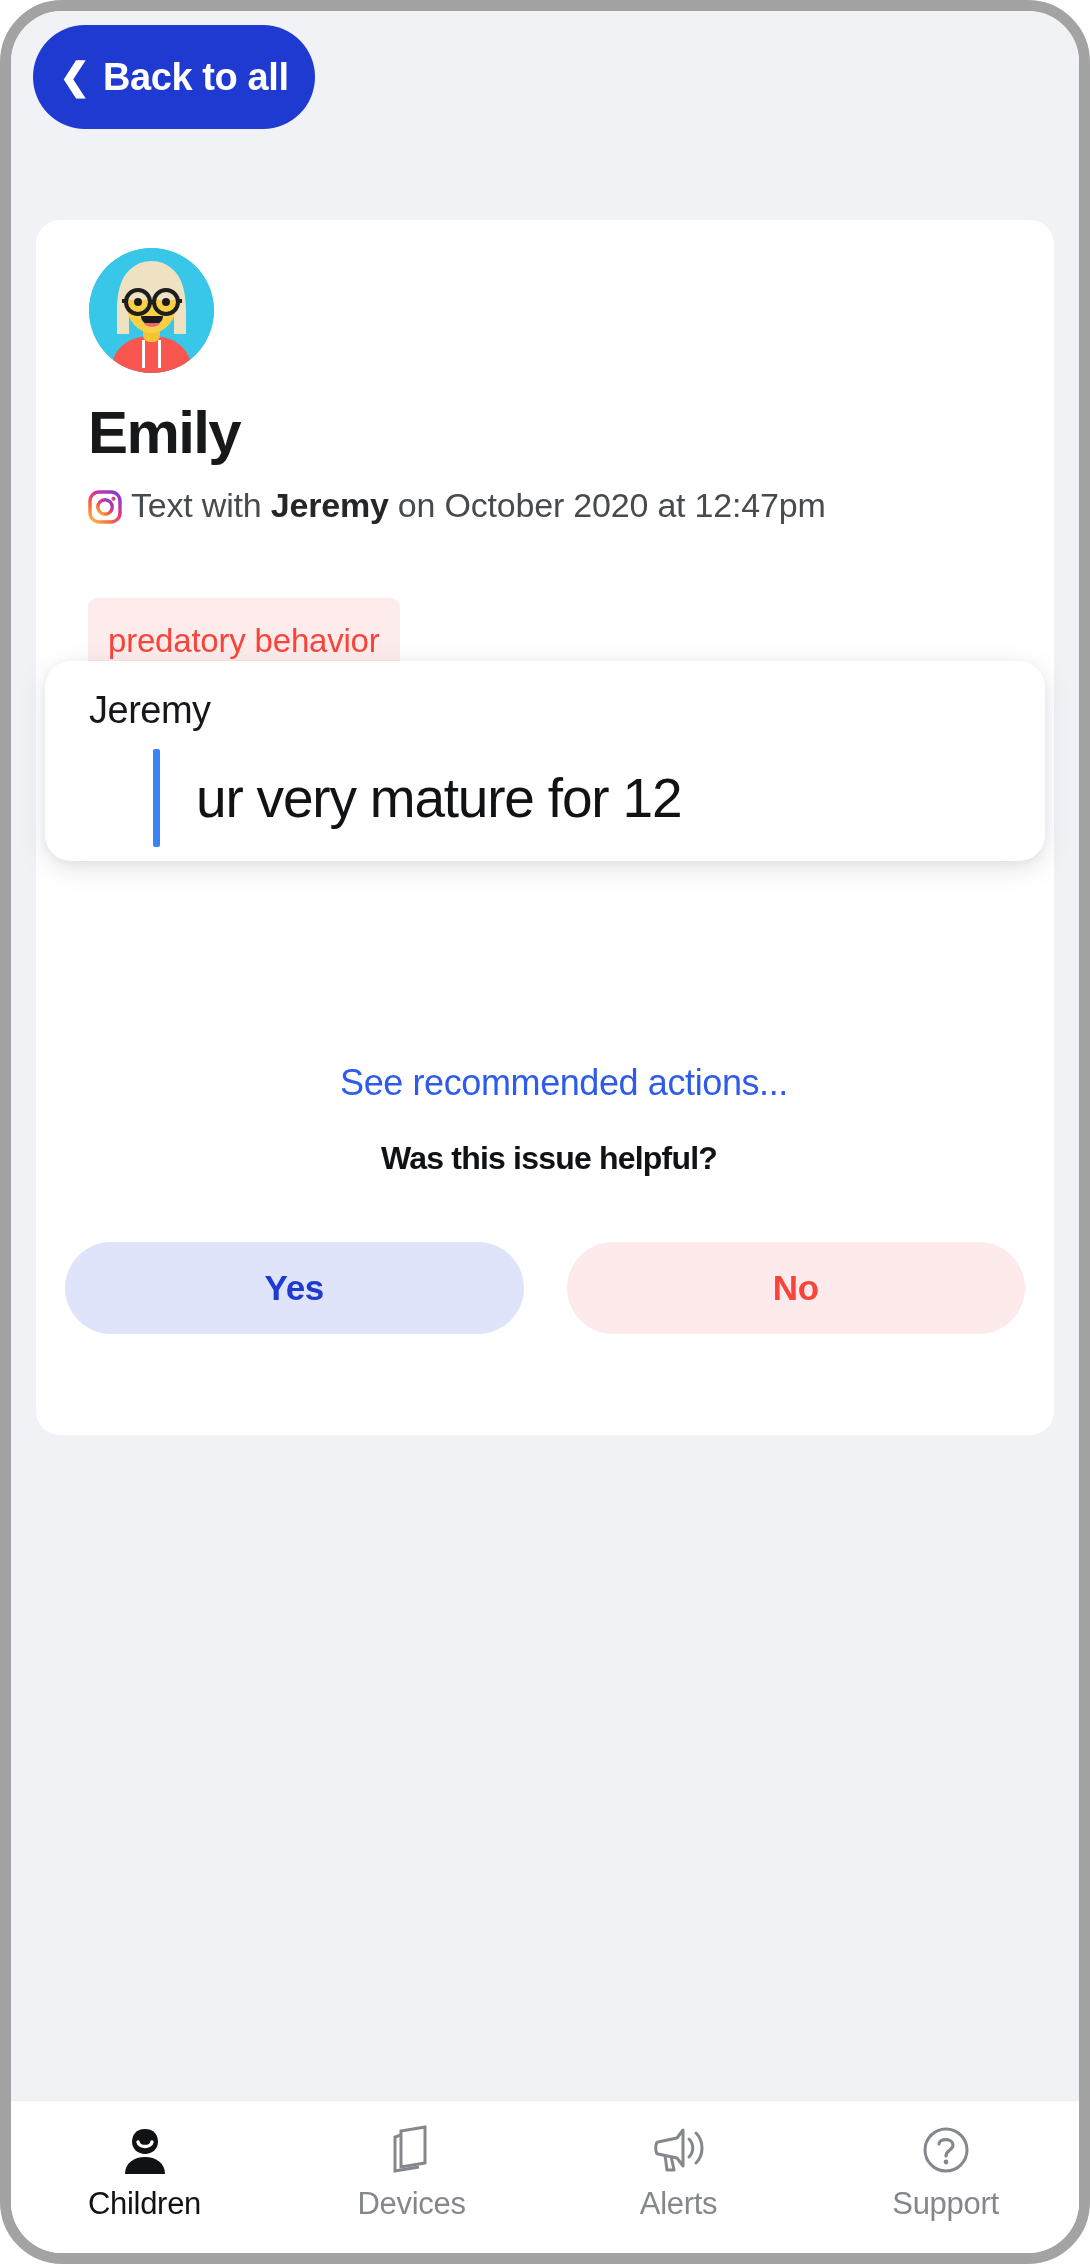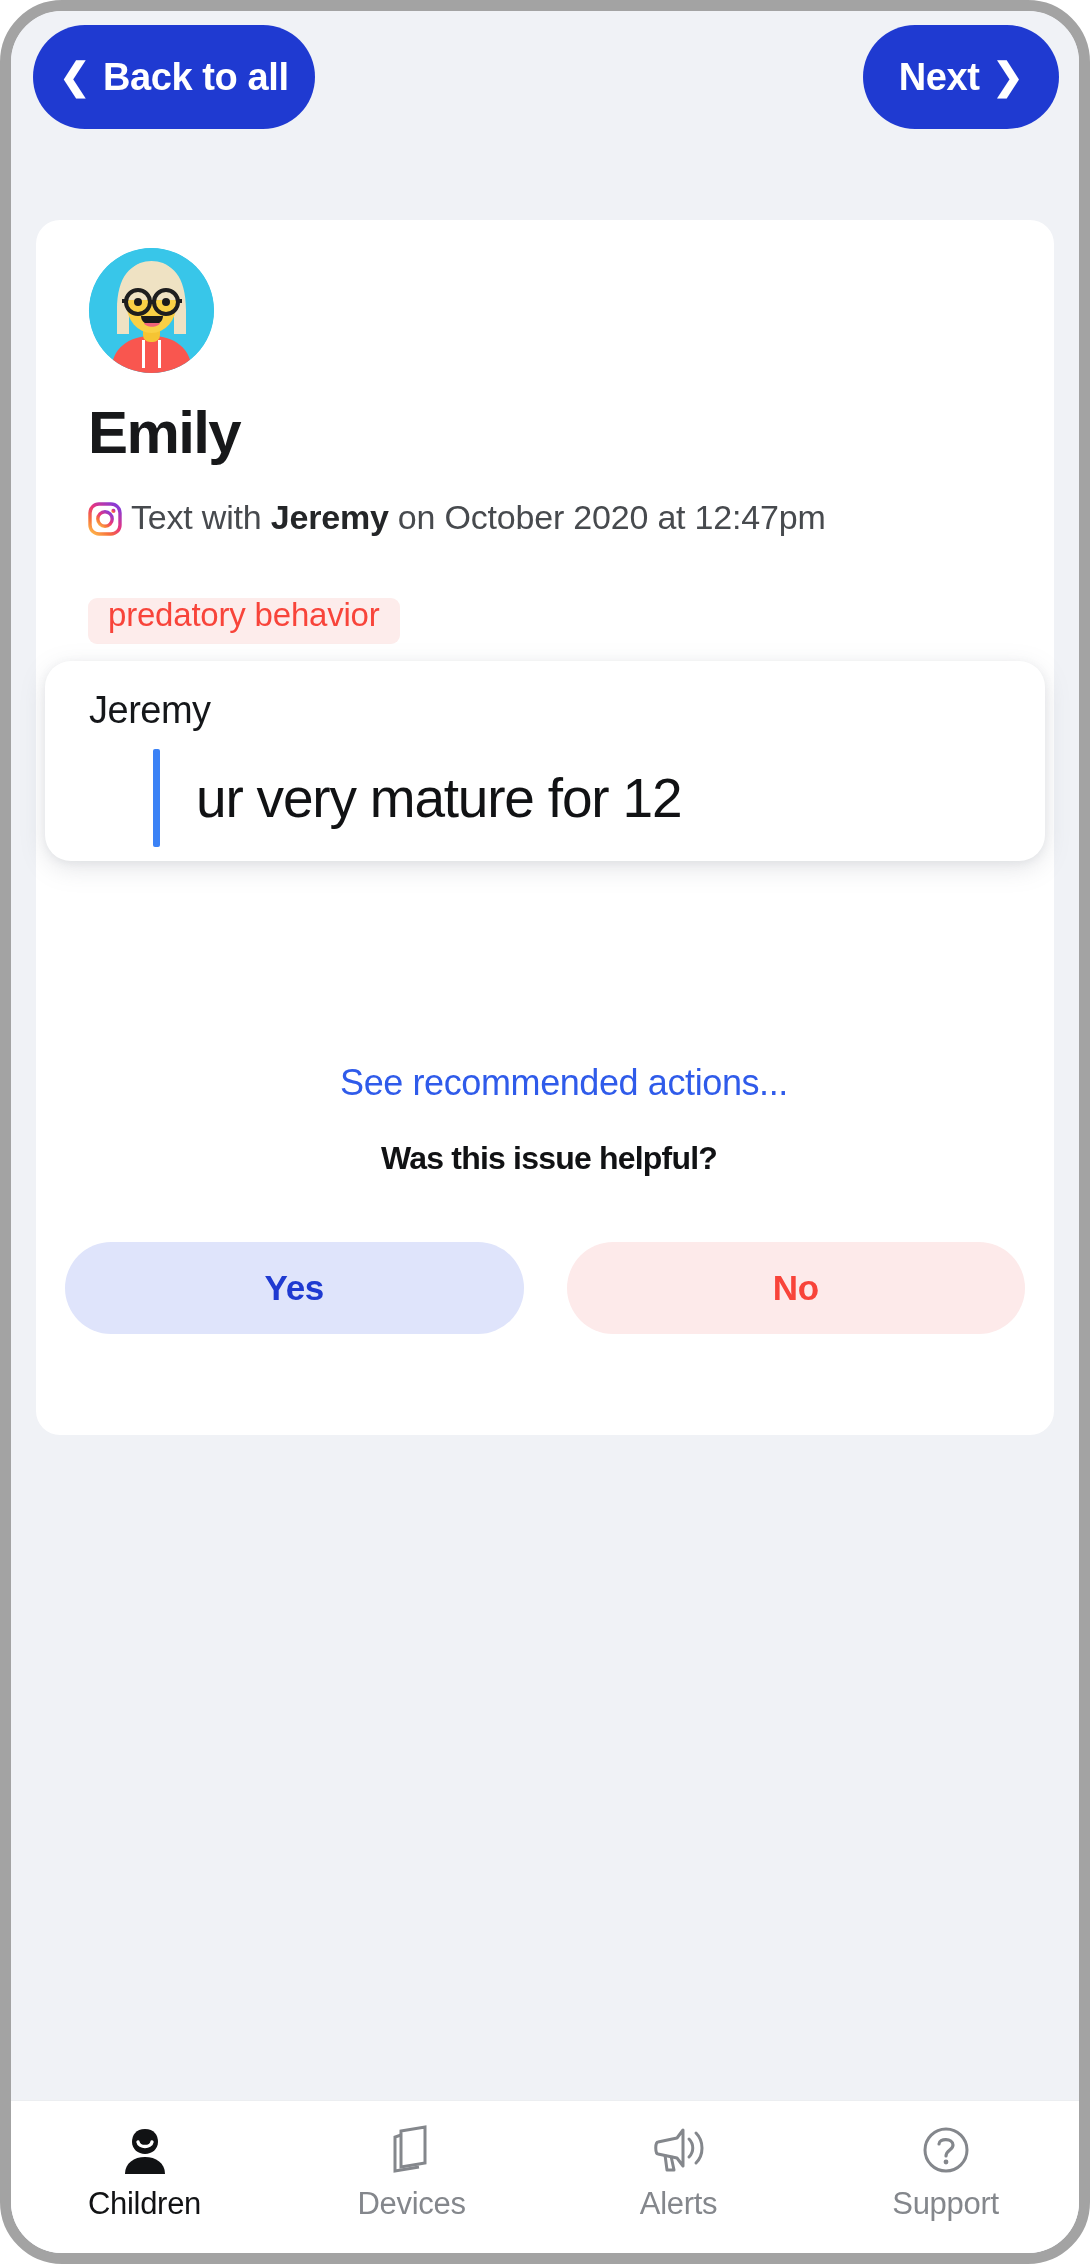--- a/index.html
+++ b/index.html
@@ -68,37 +68,37 @@
   }
   .avatar svg{display:block;width:125px;height:125px;}
 
   .child-name{
     position:absolute;left:52px;top:183px;
     font-size:60px;font-weight:bold;color:#17181a;
     letter-spacing:-1.6px;line-height:1;
   }
 
   .meta-line{
-    position:absolute;left:52px;top:276px;right:52px;
+    position:absolute;left:52px;top:264px;right:52px;
     font-size:34px;color:#474a4e;line-height:1.24;
     letter-spacing:-0.2px;
   }
   .ig-icon{
     display:inline-block;vertical-align:-7px;
     width:34px;height:34px;margin-right:9px;
   }
   .meta-line b{font-weight:bold;color:#242628;}
 
   .tag-pill{
     position:absolute;left:52px;top:378px;
     background:#fdeceb;
     color:#f8443a;
     border-radius:9px;
     font-size:33px;
-    padding:0 20px 13px 20px;
+    padding:26px 20px 13px 20px;
     letter-spacing:-0.2px;
     line-height:1;
   }
 
   .reviewed{
     position:absolute;left:52px;top:464px;
     font-size:33px;color:#9b9da1;letter-spacing:-0.3px;
   }
 
   
@@ -176,24 +176,20 @@
 </head>
 <body>
 
 <div class="phone-frame">
   <div class="screen">
 
     <div class="topbar">
       <button class="nav-btn btn-back">
         <span class="chev">❮</span>
         <span>Back to all</span>
-      </button>
-      <button class="nav-btn btn-next">
-        <span>Next</span>
-        <span class="chev">❯</span>
       </button>
     </div>
 
     <div class="main-card">
 
       <div class="avatar">
         <svg viewBox="0 0 125 125" xmlns="http://www.w3.org/2000/svg">
           <circle cx="62.5" cy="62.5" r="62.5" fill="#38c6e9"></circle>
 
           <path d="M22 125 C22 100 40 88 62.5 88 C85 88 103 100 103 125 Z" fill="#f9564f"></path>

